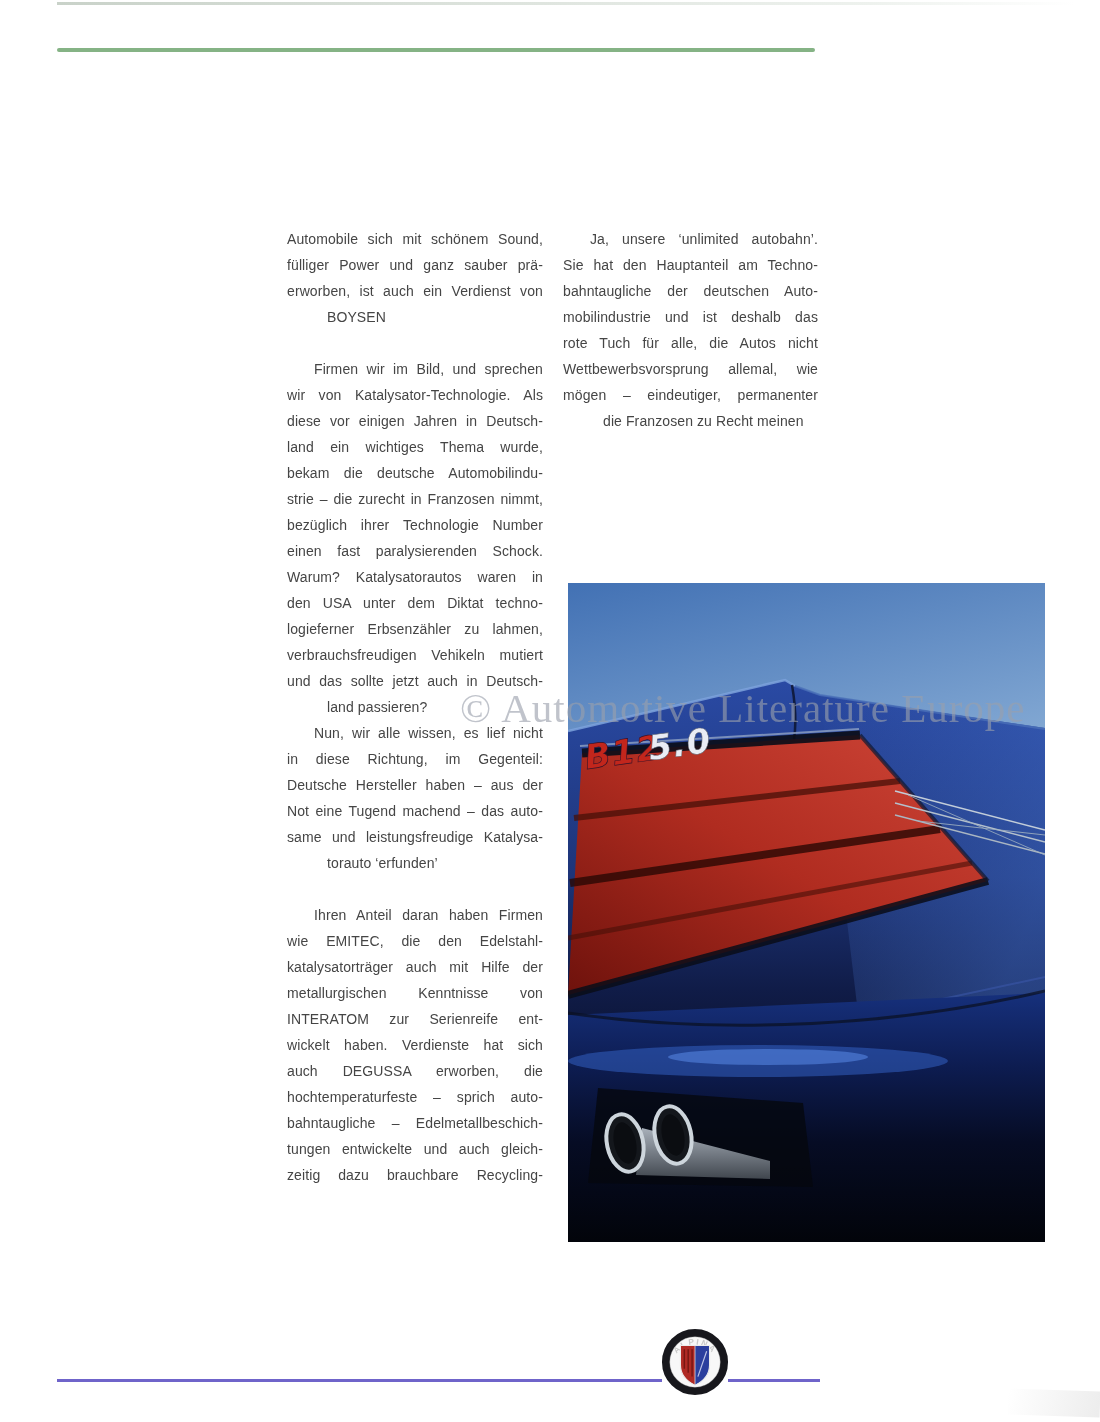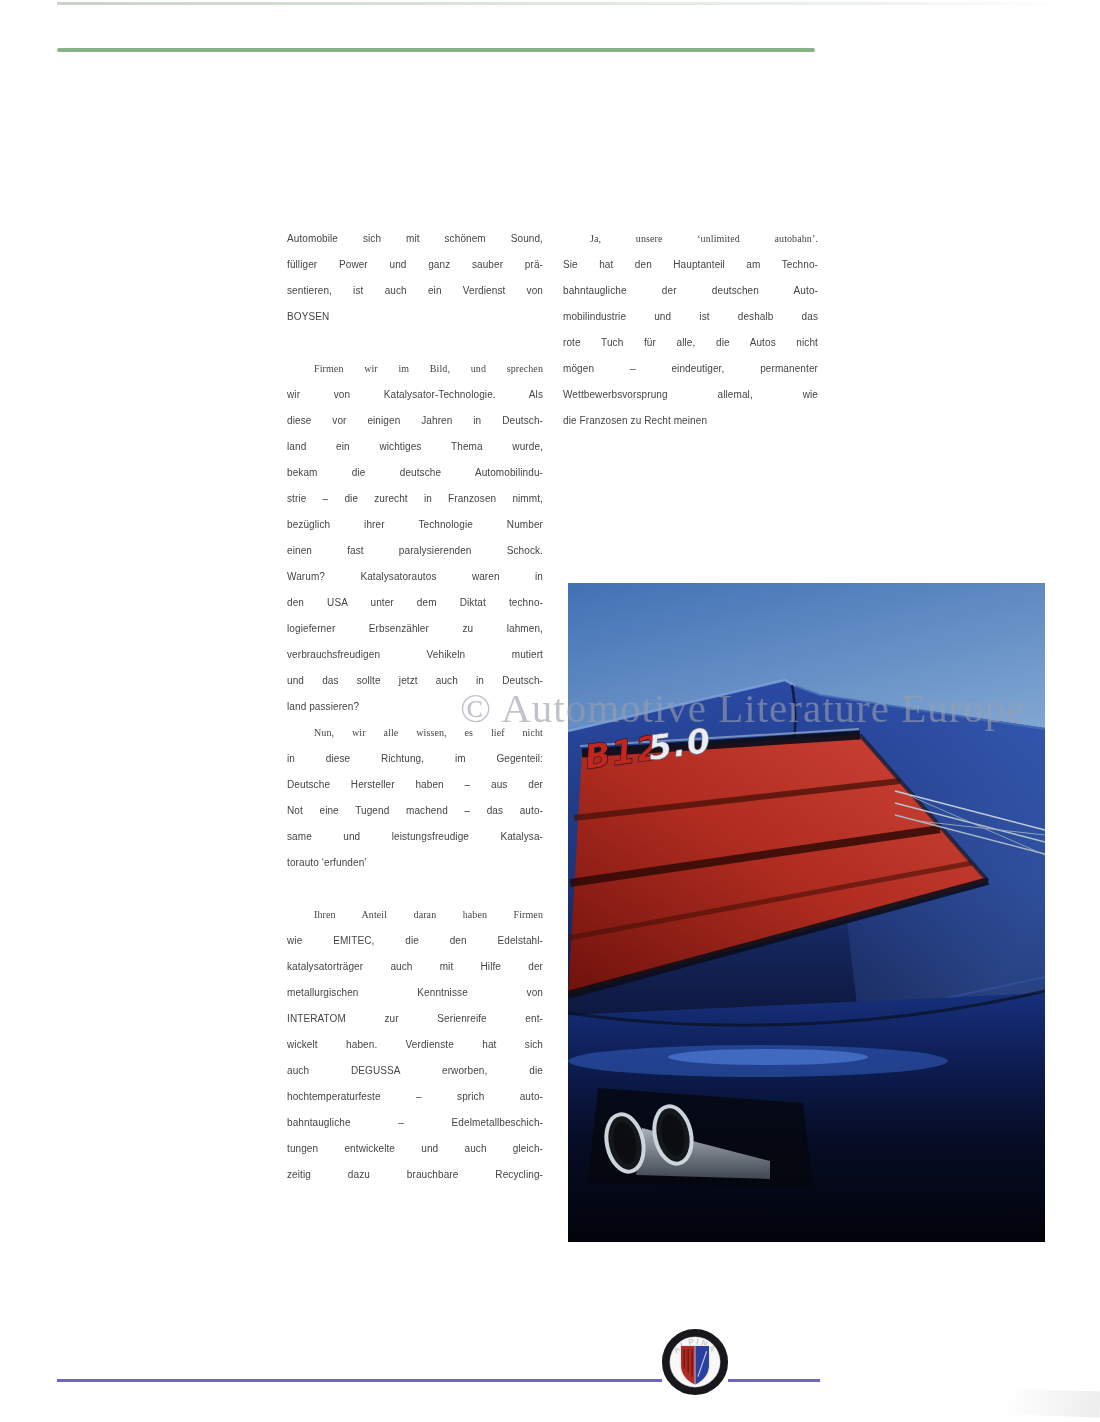--- a/index.html
+++ b/index.html
@@ -11,27 +11,27 @@
   .rule-faint {
     position:absolute; left:57px; top:2px; width:1018px; height:3px;
     background:linear-gradient(to right, var(--rule_top), #eef2ee 80%, rgba(255,255,255,0));
   }
   .rule-green {
     position:absolute; left:57px; top:48px; width:758px; height:4px;
     background:var(--rule_green); border-radius:2px;
   }
   
   .col { position:absolute; top:226px; color:var(--text);
-         font-size:10px; line-height:26px; letter-spacing:0.1px; }
+         font-size:14px; line-height:26px; letter-spacing:0.1px; }
   .col-left  { left:287px; width:256px; }
   .col-right { left:563px; width:255px; }
   .para.gap { margin-top:26px; }
   .line { text-align:justify; text-align-last:justify; }
-  .line.last { text-align-last:left; }
-  .para.indent .line:first-child { text-indent:27px;font-family:Liberation Serif, serif; }
+  .line.last { text-align-last:left;margin-left:40px; }
+  .para.indent .line:first-child { text-indent:27px; }
   
   .photo { position:absolute; left:568px; top:583px; width:477px; height:659px; }
   .photo svg { display:block; }
   
   .watermark {
     position:absolute; left:460px; top:686px; width:660px;
     font-family:"Liberation Serif", serif; font-size:41px; line-height:44px;
     letter-spacing:1px; color:var(--watermark); opacity:0.62; white-space:nowrap;
     pointer-events:none;
   }
@@ -51,21 +51,21 @@
 
 <div class="page">
 
   <div class="rule-faint"></div>
   <div class="rule-green"></div>
 
   <div class="col col-left">
       <div class="para">
         <div class="line">Automobile sich mit schönem Sound,</div>
         <div class="line">fülliger Power und ganz sauber prä-</div>
-        <div class="line">sentieren, ist auch ein Verdienst von</div>
+        <div class="line">erworben, ist auch ein Verdienst von</div>
         <div class="line last">BOYSEN</div>
       </div>
       <div class="para indent gap">
         <div class="line">Firmen wir im Bild, und sprechen</div>
         <div class="line">wir von Katalysator-Technologie. Als</div>
         <div class="line">diese vor einigen Jahren in Deutsch-</div>
         <div class="line">land ein wichtiges Thema wurde,</div>
         <div class="line">bekam die deutsche Automobilindu-</div>
         <div class="line">strie – die zurecht in Franzosen nimmt,</div>
         <div class="line">bezüglich ihrer Technologie Number</div>
@@ -99,22 +99,22 @@
         <div class="line">zeitig dazu brauchbare Recycling-</div>
       </div>
     </div>
   <div class="col col-right">
       <div class="para indent">
         <div class="line">Ja, unsere ‘unlimited autobahn’.</div>
         <div class="line">Sie hat den Hauptanteil am Techno-</div>
         <div class="line">bahntaugliche der deutschen Auto-</div>
         <div class="line">mobilindustrie und ist deshalb das</div>
         <div class="line">rote Tuch für alle, die Autos nicht</div>
+        <div class="line">Wettbewerbsvorsprung allemal, wie</div>
         <div class="line">mögen – eindeutiger, permanenter</div>
-        <div class="line">Wettbewerbsvorsprung allemal, wie</div>
         <div class="line last">die Franzosen zu Recht meinen</div>
       </div>
     </div>
 
   <div class="photo">
     <svg width="477" height="659" viewBox="0 0 477 659">
       <defs>
         <linearGradient id="skyg" x1="0" y1="0" x2="0.35" y2="1">
           <stop offset="0" style="stop-color:var(--sky_top)"></stop>
           <stop offset="1" style="stop-color:var(--sky_bottom)"></stop>

